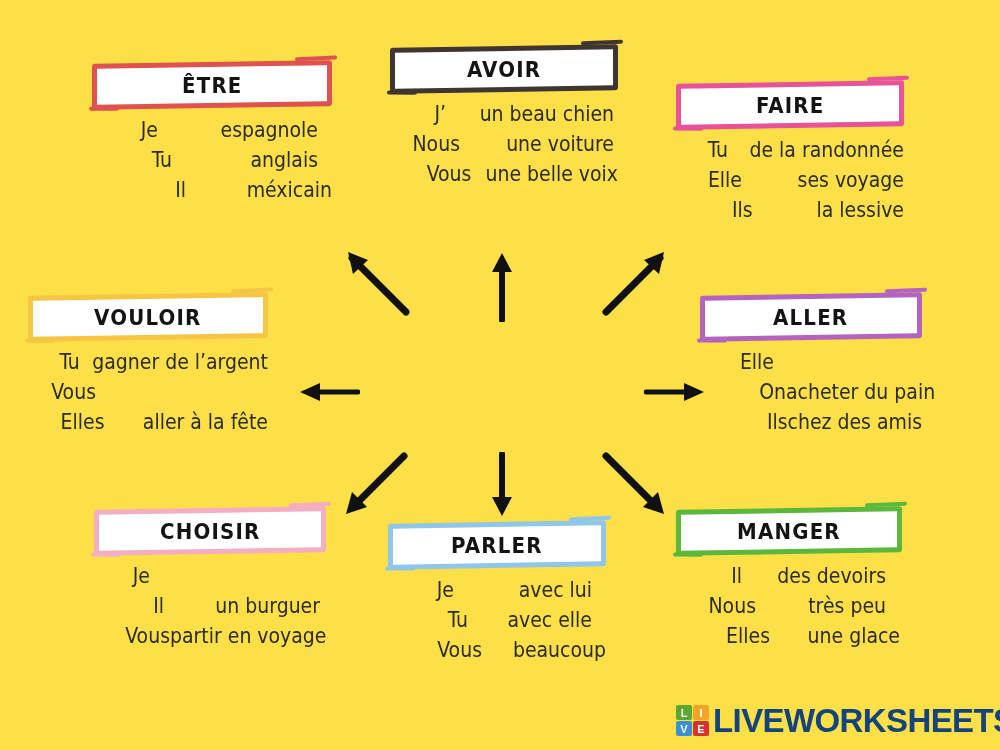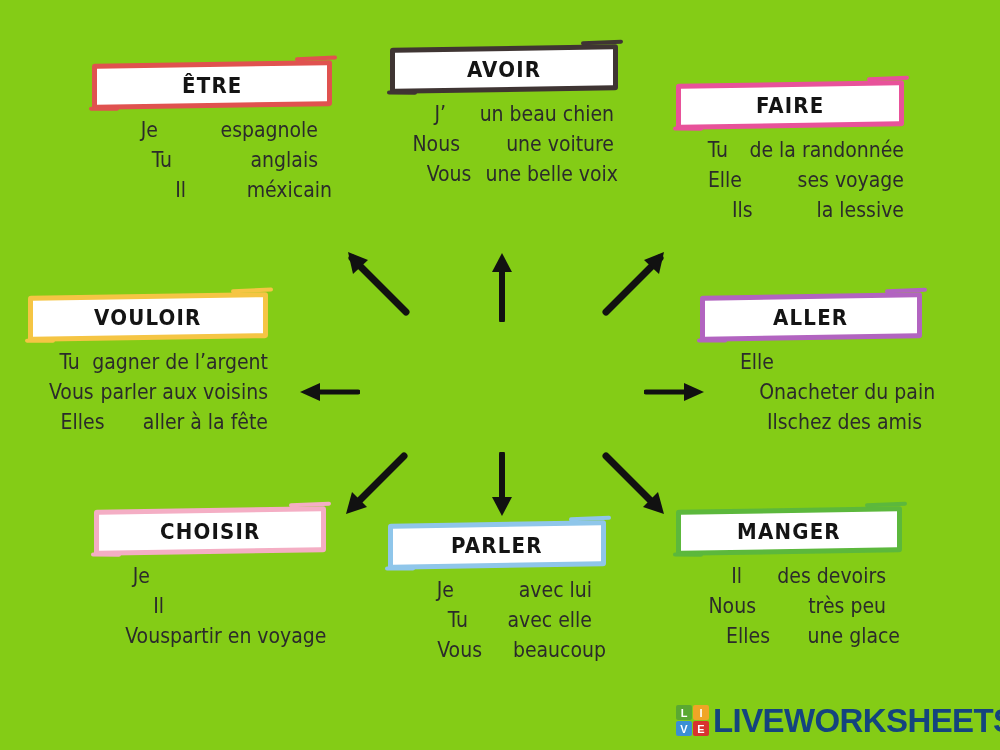--- a/index.html
+++ b/index.html
@@ -11,21 +11,21 @@
     width: 1000px;
     height: 750px;
     overflow: hidden;
     font-family: "DejaVu Sans", sans-serif;
     color: #1c1c1c;
   }
   #page {
     position: relative;
     width: 1000px;
     height: 750px;
-    background: #84cc16;
+    background: #fde047;
   }
 
   
   .verb-group {
     position: absolute;
   }
 
   .verb-box {
     position: relative;
     height: 46px;
@@ -226,21 +226,20 @@
     <div class="verb-box" style="border-color: rgb(245, 197, 68); color: rgb(245, 197, 68);">
       <span class="verb-title">VOULOIR</span>
     </div>
     <div class="verb-rows">
       <div class="verb-row">
         <span class="pronoun" style="width:54px">Tu</span>
         <span class="complement" style="width:196px">gagner de l’argent</span>
       </div>
       <div class="verb-row">
         <span class="pronoun" style="width:54px">Vous</span>
-        <span class="complement" style="width:182px">parler aux voisins</span>
       </div>
       <div class="verb-row">
         <span class="pronoun" style="width:54px">Elles</span>
         <span class="complement" style="width:182px">aller à la fête</span>
       </div>
     </div>
   </div>
 
   <div class="verb-group" id="g-aller" style="left:700px; top:294px; width:222px;">
     <div class="verb-box" style="border-color: rgb(178, 100, 192); color: rgb(178, 100, 192);">
@@ -264,20 +263,21 @@
   <div class="verb-group" id="g-choisir" style="left:94px; top:508px; width:232px;">
     <div class="verb-box" style="border-color: rgb(244, 174, 196); color: rgb(244, 174, 196);">
       <span class="verb-title">CHOISIR</span>
     </div>
     <div class="verb-rows">
       <div class="verb-row">
         <span class="pronoun" style="width:56px">Je</span>
       </div>
       <div class="verb-row">
         <span class="pronoun" style="width:56px">Il</span>
+        <span class="complement" style="width:156px">un burguer</span>
       </div>
       <div class="verb-row">
         <span class="pronoun" style="width:56px">Vous</span>
         <span class="complement" style="width:156px">partir en voyage</span>
       </div>
     </div>
   </div>
 
   <div class="verb-group" id="g-parler" style="left:388px; top:522px; width:218px;">
     <div class="verb-box" style="border-color: rgb(143, 198, 234); color: rgb(143, 198, 234);">

